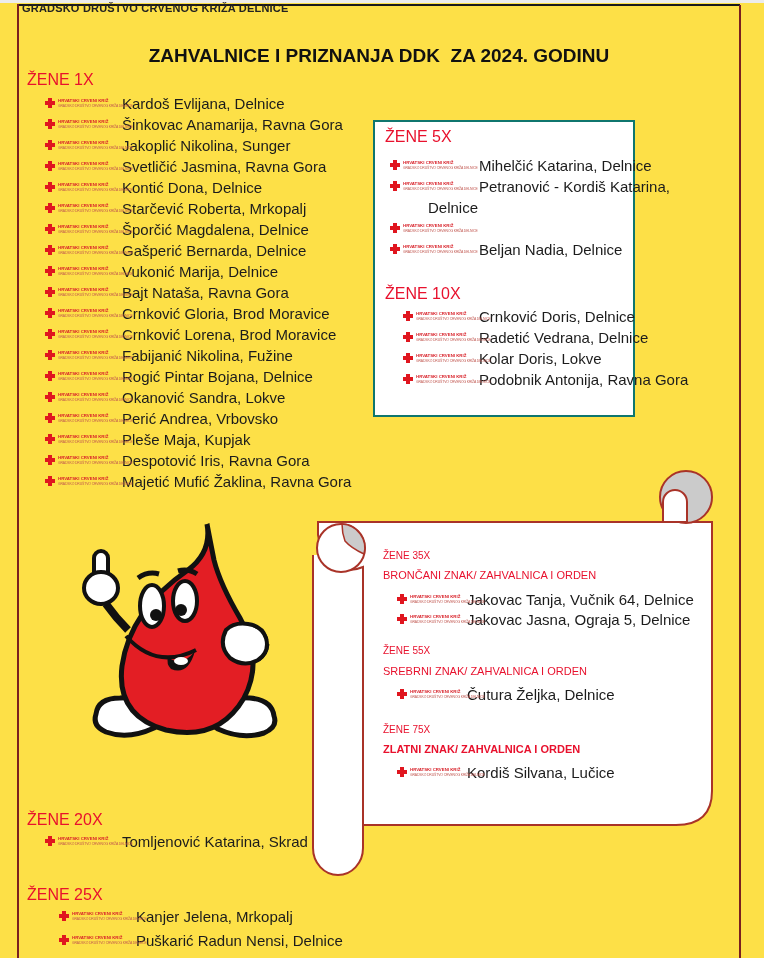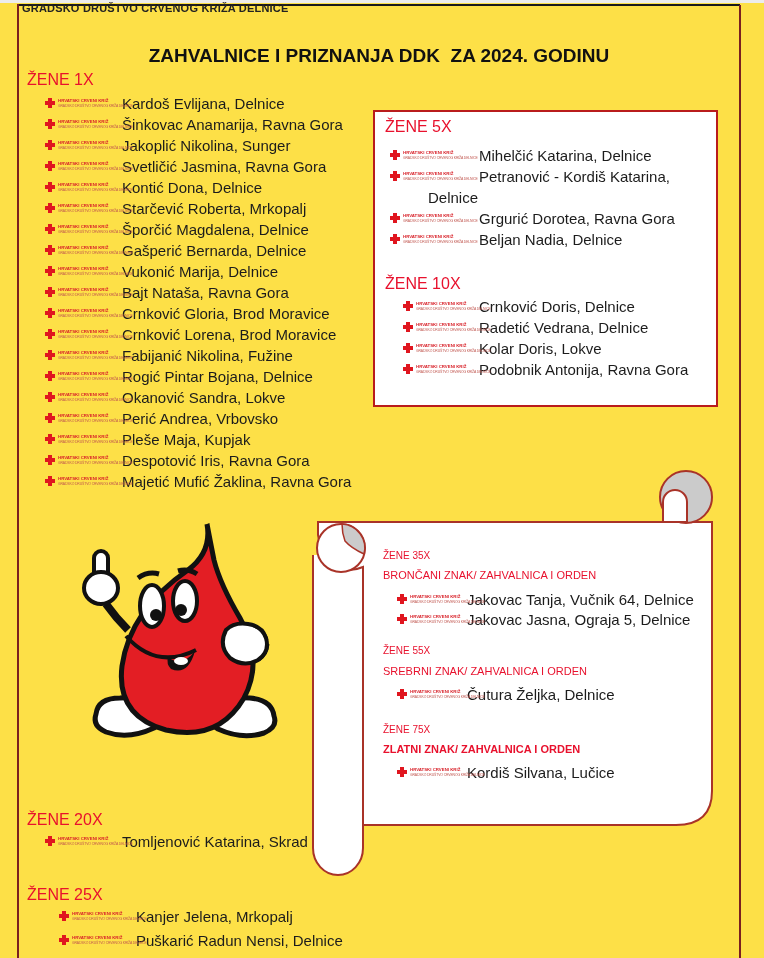--- a/index.html
+++ b/index.html
@@ -32,21 +32,21 @@
   .rc1{display:block;font-size:7px;font-weight:bold;color:#d8222a;white-space:nowrap}
   .rc2{display:block;font-size:5.5px;color:#c0564f;white-space:nowrap;letter-spacing:-.2px}
   .list-main .rclogo{width:77px}
   .list-z5 .rclogo{width:89px}
   .list-z10 .rclogo{width:76px}
   .list-scroll .rclogo{width:70px;margin-left:7px}
   .list-bottom .rclogo{width:77px}
   .hidden-keep{visibility:hidden}
   .row.continuation .name{margin-left:-51px}
   
-  .redbox{left:373px;top:110px;width:345px;height:297px;border:2px solid #b91c1c;background:#fff}
+  .redbox{left:373px;top:120px;width:262px;height:297px;border:2px solid #0f766e;background:#fff}
 </style>
 </head>
 <body>
 
 <div class="page">
 
   <div class="abs top-strip"></div>
   <div class="abs top-rule"></div>
   <div class="abs vline vleft"></div>
   <div class="abs vline vright"></div>
@@ -305,21 +305,20 @@
         </div>
 
         <div class="row">
           <span class="rclogo">
             <span class="cross"></span>
             <span class="rctext">
               <span class="rc1">HRVATSKI CRVENI KRIŽ</span>
               <span class="rc2">GRADSKO DRUŠTVO CRVENOG KRIŽA DELNICE</span>
             </span>
           </span>
-          <span class="name">Grgurić Dorotea, Ravna Gora</span>
         </div>
 
         <div class="row">
           <span class="rclogo">
             <span class="cross"></span>
             <span class="rctext">
               <span class="rc1">HRVATSKI CRVENI KRIŽ</span>
               <span class="rc2">GRADSKO DRUŠTVO CRVENOG KRIŽA DELNICE</span>
             </span>
           </span>

